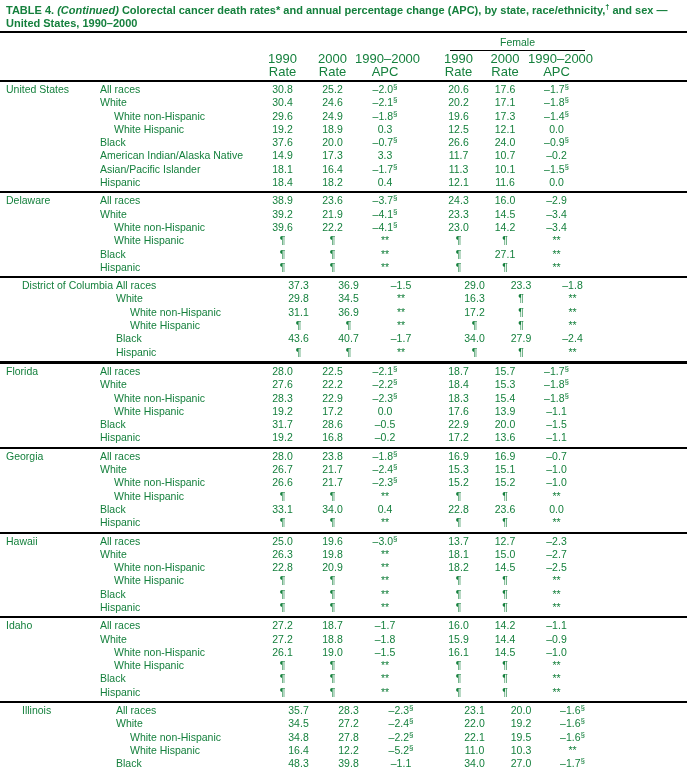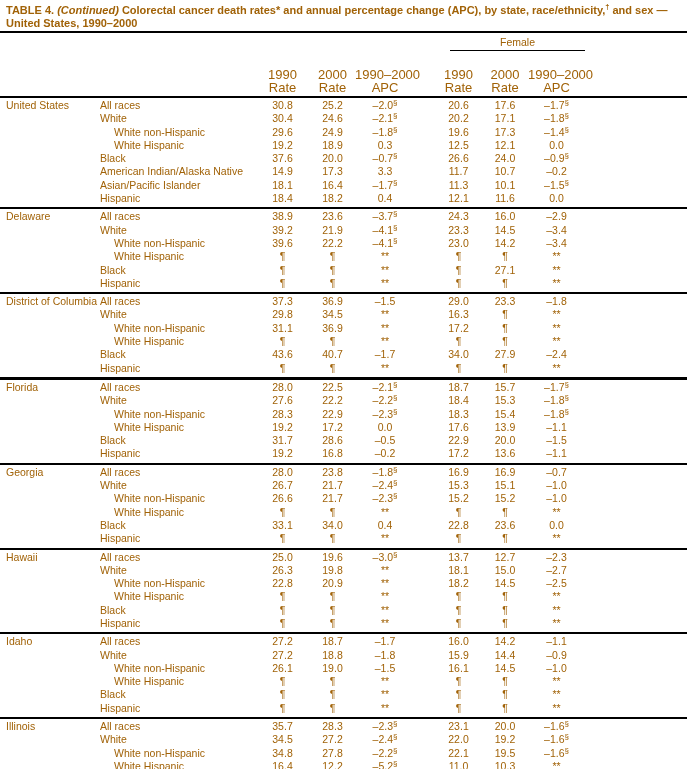--- a/index.html
+++ b/index.html
@@ -1,18 +1,18 @@
 <!DOCTYPE html>
 <html><head>
 <meta charset="utf-8">
 <style>
   html,body{margin:0;padding:0;background:#fff;}
   .page{
     width:687px;height:769px;position:relative;overflow:hidden;
-    background:#fff;color:#a16207;
+    background:#fff;color:#15803d;
     font-family:"Liberation Sans","DejaVu Sans",sans-serif;
     -webkit-font-smoothing:antialiased;
   }
   
   .title{padding:4px 6px 0 6px;font-size:11px;font-weight:bold;line-height:13px;}
   .title .cont{font-style:italic;}
   .title sup{font-size:7.5px;line-height:0;}
   .title-rule{border-bottom:2px solid #000;margin-top:1px;}
   
   .trow{display:grid;grid-template-columns:97px 158px 55px 45px 60px 20px 47px 46px 57px;align-items:baseline;}
@@ -21,26 +21,26 @@
   .cell.race{padding-left:3px;}
   .cell.race.indent{padding-left:17px;}
   .cell.num{text-align:center;}
   .cell.num sup{font-size:8px;line-height:0;vertical-align:4px;margin-left:0px;}
   
   .hdr1{margin-top:3px;}
   .ghead-wrap{grid-column:3 / span 3;}
   .ghead-wrap.female{grid-column:7 / span 3;}
   .ghead{border-bottom:1.5px solid #000;text-align:center;font-size:10.5px;line-height:13px;padding-bottom:1px;}
   .ghead.male-line{margin:0 5px 0 18px;}
-  .ghead.female-line{margin:0 0 16px 15px;}
+  .ghead.female-line{margin:0 0 0 15px;}
   .hdr2 .cell{text-align:center;font-size:13px;line-height:12.5px;padding-top:2px;}
   .header-rule{border-bottom:2px solid #000;margin-top:2px;}
   
   .section{border-bottom:2px solid #000;padding:1px 0 2px 0;}
-  .section.thick{border-bottom-width:3.5px;}
+  .section.thick{border-bottom-width:3.5px;padding-left:16px;}
 </style>
 </head>
 <body>
 
 <div class="page">
 
   <div class="title">
     <span>TABLE 4.</span><span class="cont">&nbsp;<span class="cont">(Continued)</span></span><span> Colorectal cancer death rates* and annual percentage change (APC), by state, race/ethnicity,</span><sup>†</sup><span> and sex —</span><br>
     <span>United States, 1990–2000</span>
   </div>

